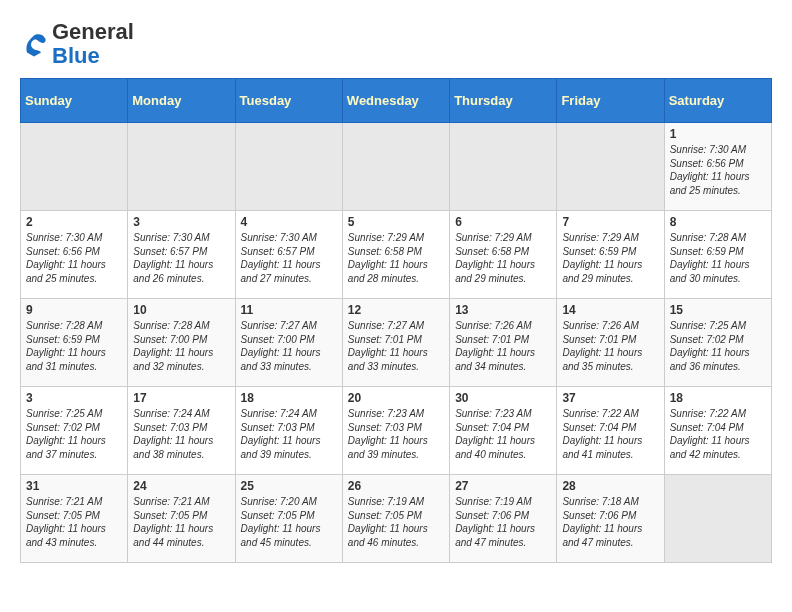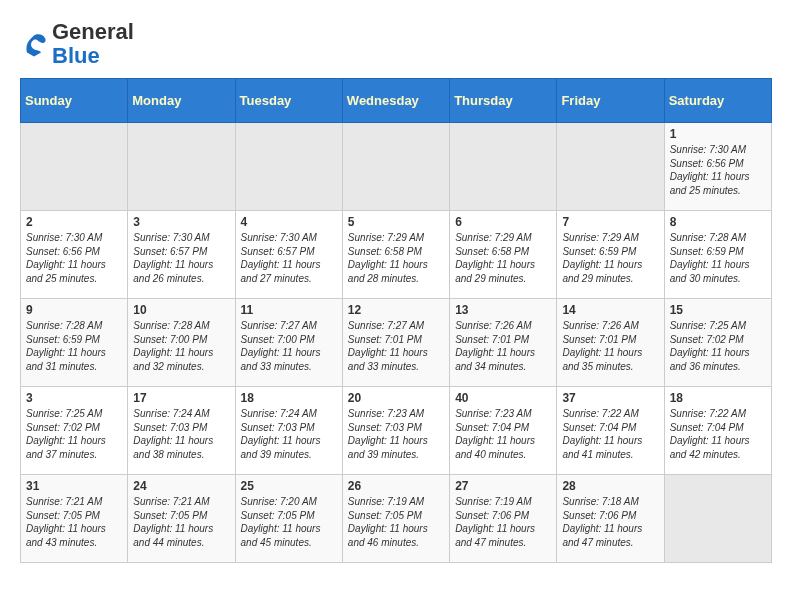--- a/index.html
+++ b/index.html
@@ -200,21 +200,21 @@
         </td>
         <td>
           <span class="day-num">18</span>
           <div class="day-info">Sunrise: 7:24 AM<br>Sunset: 7:03 PM<br>Daylight: 11 hours and 39 minutes.</div>
         </td>
         <td>
           <span class="day-num">20</span>
           <div class="day-info">Sunrise: 7:23 AM<br>Sunset: 7:03 PM<br>Daylight: 11 hours and 39 minutes.</div>
         </td>
         <td>
-          <span class="day-num">40</span>
+          <span class="day-num">30</span>
           <div class="day-info">Sunrise: 7:23 AM<br>Sunset: 7:04 PM<br>Daylight: 11 hours and 40 minutes.</div>
         </td>
         <td>
           <span class="day-num">37</span>
           <div class="day-info">Sunrise: 7:22 AM<br>Sunset: 7:04 PM<br>Daylight: 11 hours and 41 minutes.</div>
         </td>
         <td>
           <span class="day-num">18</span>
           <div class="day-info">Sunrise: 7:22 AM<br>Sunset: 7:04 PM<br>Daylight: 11 hours and 42 minutes.</div>
         </td>

